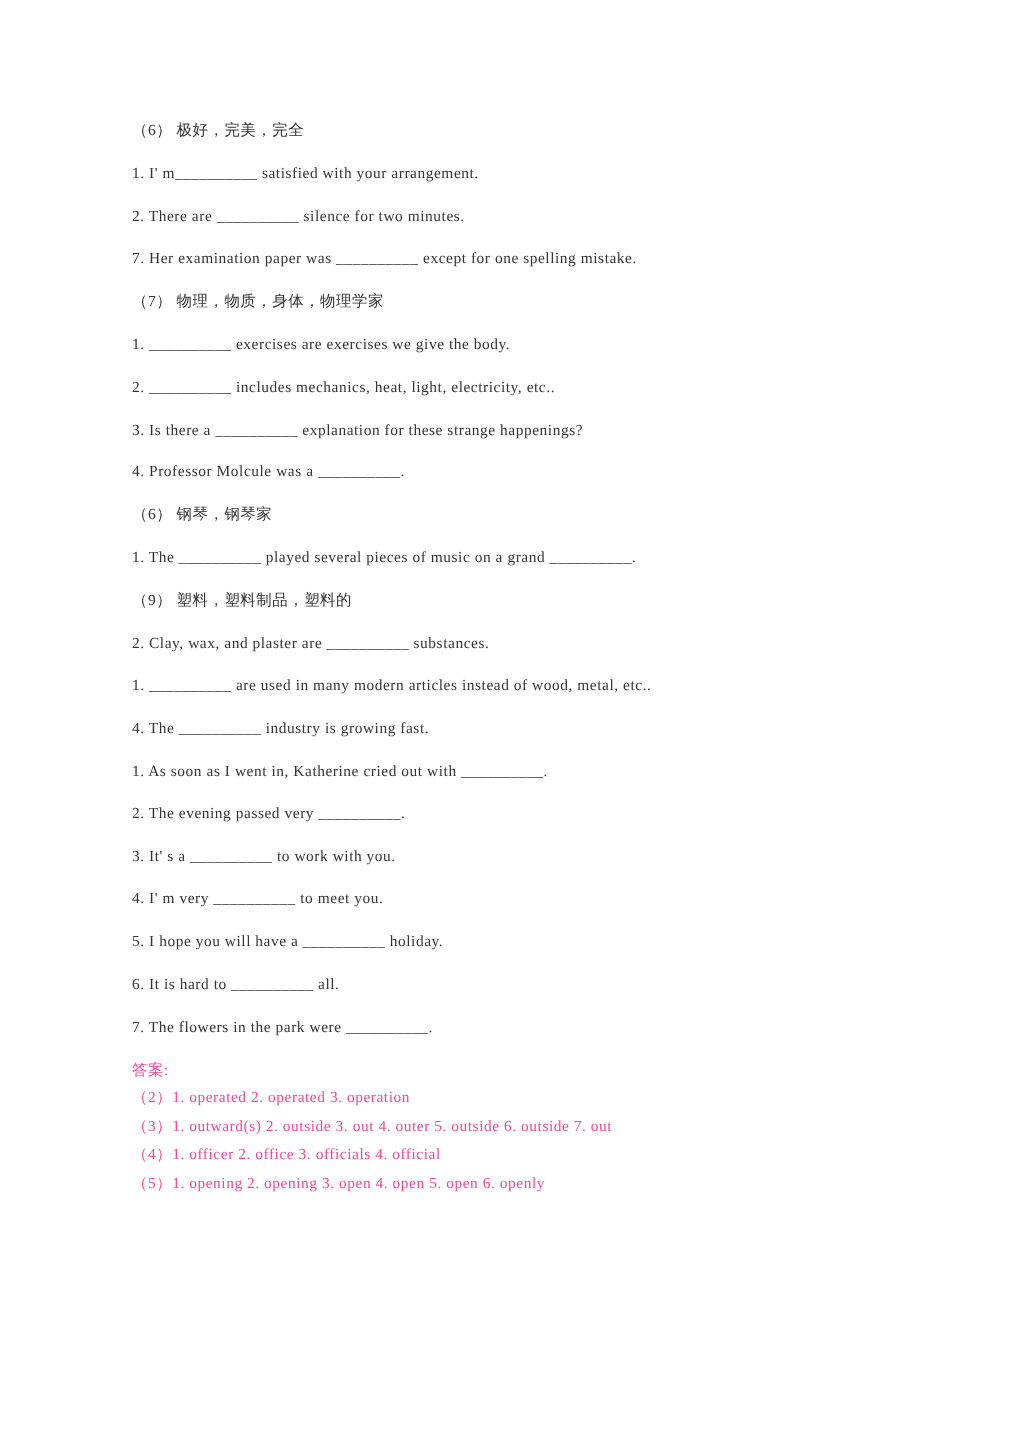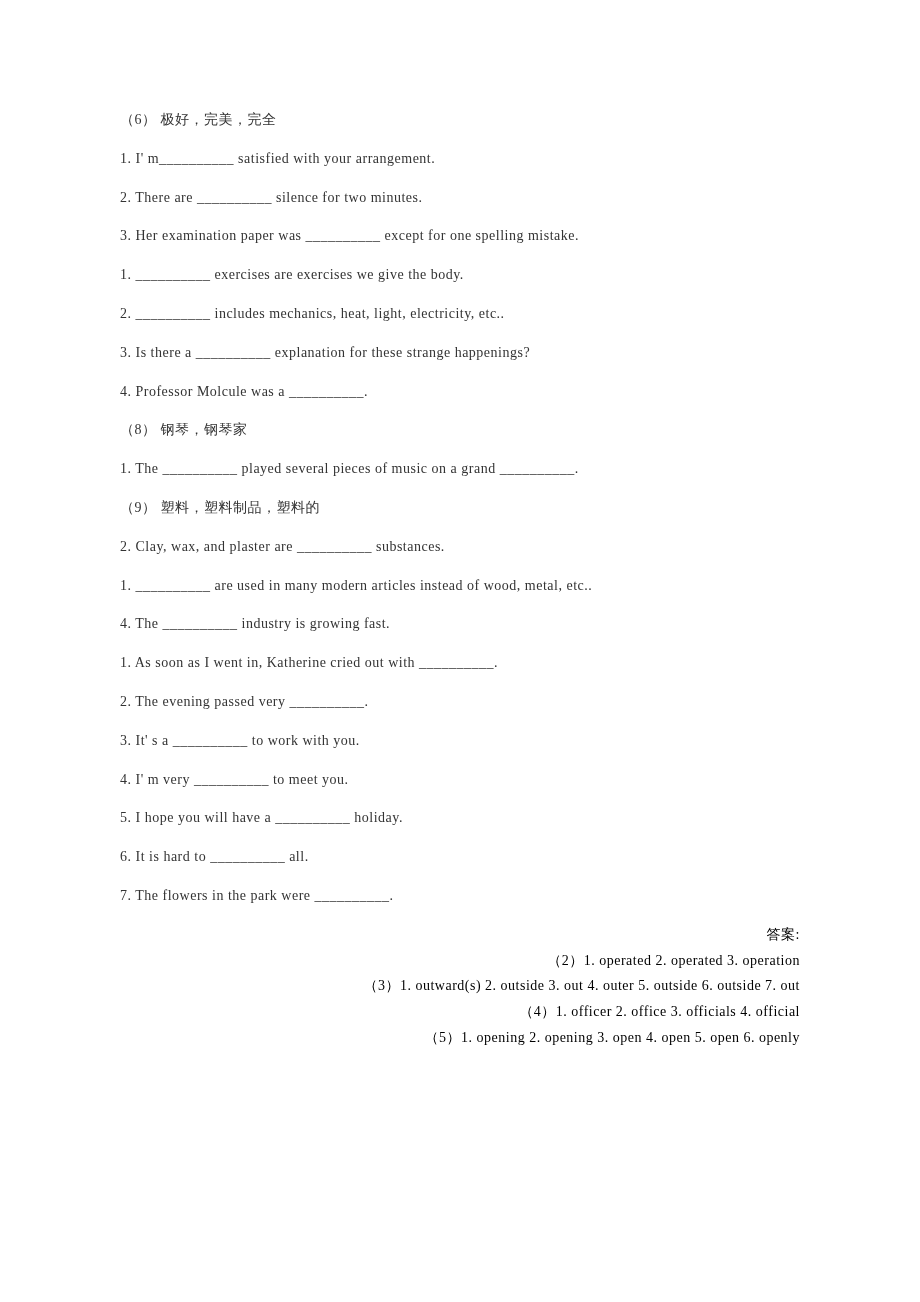--- a/index.html
+++ b/index.html
@@ -17,41 +17,41 @@
   .line {
     font-size: 14px;
     color: #333333;
     letter-spacing: 0.5px;
     white-space: pre;
     margin-bottom: 22px;
     line-height: 1.2;
   }
   .answer-line {
     font-size: 14px;
-    color: #000000;
+    color: #ec4899;
     letter-spacing: 0.5px;
     white-space: pre;
     margin-bottom: 9px;
     line-height: 1.2;
-    text-align: right;
   }
 </style>
 </head>
 <body>
 
 <div class="page">
   <div class="line">（6） 极好，完美，完全</div>
   <div class="line">1. I' m__________ satisfied with your arrangement.</div>
   <div class="line">2. There are __________ silence for two minutes.</div>
-  <div class="line">3. Her examination paper was __________ except for one spelling mistake.</div>
+  <div class="line">7. Her examination paper was __________ except for one spelling mistake.</div>
+  <div class="line">（7） 物理，物质，身体，物理学家</div>
   <div class="line">1. __________ exercises are exercises we give the body.</div>
   <div class="line">2. __________ includes mechanics, heat, light, electricity, etc..</div>
   <div class="line">3. Is there a __________ explanation for these strange happenings?</div>
   <div class="line">4. Professor Molcule was a __________.</div>
-  <div class="line">（8） 钢琴，钢琴家</div>
+  <div class="line">（6） 钢琴，钢琴家</div>
   <div class="line">1. The __________ played several pieces of music on a grand __________.</div>
   <div class="line">（9） 塑料，塑料制品，塑料的</div>
   <div class="line">2. Clay, wax, and plaster are __________ substances.</div>
   <div class="line">1. __________ are used in many modern articles instead of wood, metal, etc..</div>
   <div class="line">4. The __________ industry is growing fast.</div>
   <div class="line">1. As soon as I went in, Katherine cried out with __________.</div>
   <div class="line">2. The evening passed very __________.</div>
   <div class="line">3. It' s a __________ to work with you.</div>
   <div class="line">4. I' m very __________ to meet you.</div>
   <div class="line">5. I hope you will have a __________ holiday.</div>

